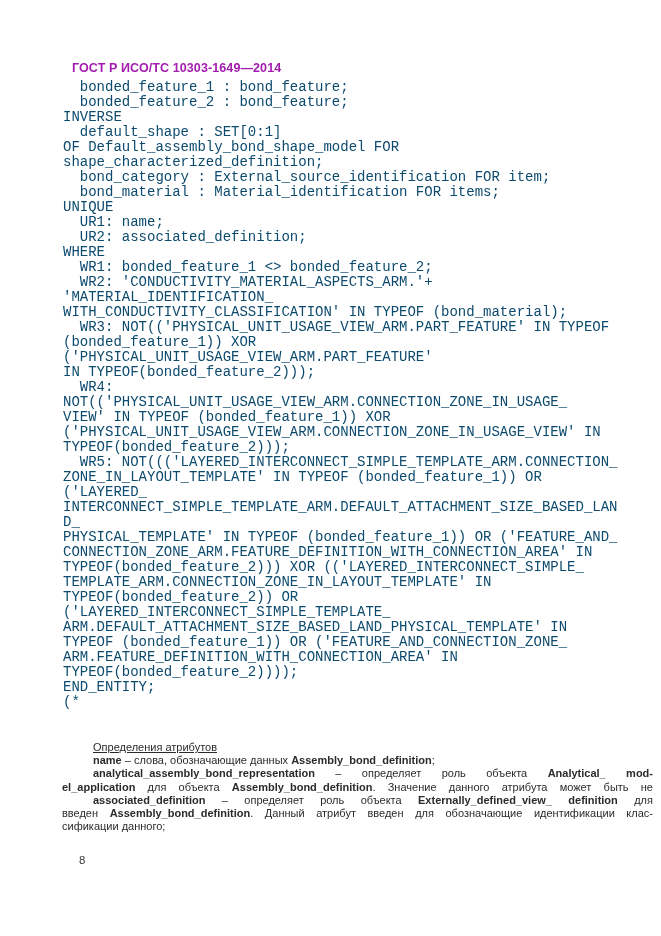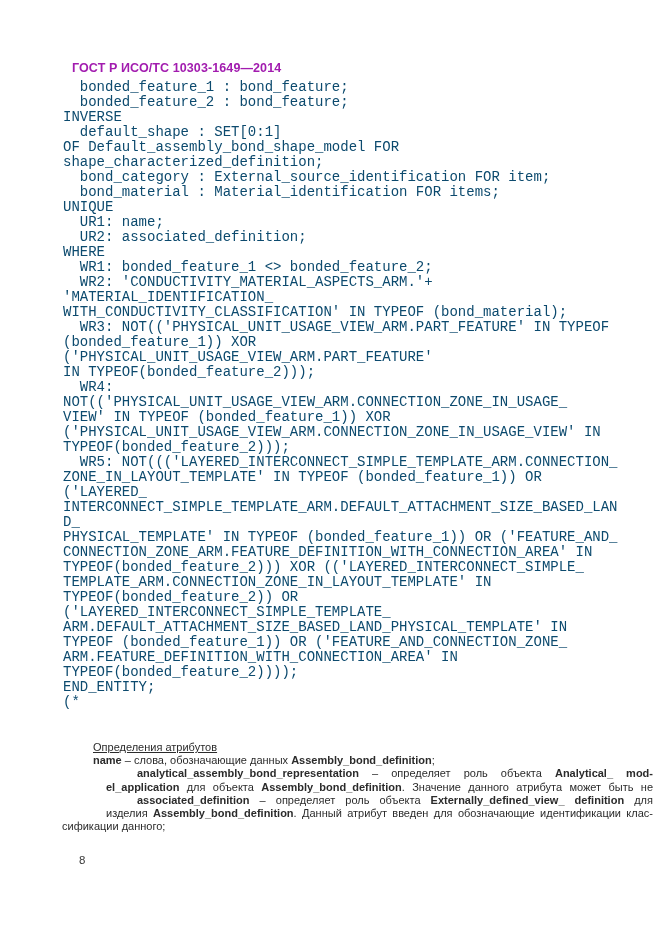--- a/index.html
+++ b/index.html
@@ -34,21 +34,21 @@
     position: absolute;
     left: 62px; top: 741px;
     width: 591px;
     font-family: "Liberation Sans", sans-serif;
     font-size: 11px;
     line-height: 13.2px;
     color: #2b2b2b;
   }
   .def-line { text-align: left; }
   .def-line.indent { text-indent: 31px; }
-  .def-line.stretch { text-align: justify; text-align-last: justify; margin-left: 44px; }
+  .def-line.stretch { text-align: justify; text-align-last: justify; }
   .def-line .b { font-weight: bold; }
   .def-line .u { text-decoration: underline; }
   .page-number {
     position: absolute;
     left: 79px; top: 854px;
     font-size: 11.5px;
     color: #3a3a3a;
   }
 </style>
 </head>
@@ -57,17 +57,17 @@
 <div class="doc-header">ГОСТ Р ИСО/ТС 10303-1649—2014</div>
 
 <div class="code-block"><div class="code-line">  bonded_feature_1 : bond_feature;</div><div class="code-line">  bonded_feature_2 : bond_feature;</div><div class="code-line">INVERSE</div><div class="code-line">  default_shape : SET[0:1]</div><div class="code-line">OF Default_assembly_bond_shape_model FOR</div><div class="code-line">shape_characterized_definition;</div><div class="code-line">  bond_category : External_source_identification FOR item;</div><div class="code-line">  bond_material : Material_identification FOR items;</div><div class="code-line">UNIQUE</div><div class="code-line">  UR1: name;</div><div class="code-line">  UR2: associated_definition;</div><div class="code-line">WHERE</div><div class="code-line">  WR1: bonded_feature_1 &lt;&gt; bonded_feature_2;</div><div class="code-line">  WR2: 'CONDUCTIVITY_MATERIAL_ASPECTS_ARM.'+</div><div class="code-line">'MATERIAL_IDENTIFICATION_</div><div class="code-line">WITH_CONDUCTIVITY_CLASSIFICATION' IN TYPEOF (bond_material);</div><div class="code-line">  WR3: NOT(('PHYSICAL_UNIT_USAGE_VIEW_ARM.PART_FEATURE' IN TYPEOF</div><div class="code-line">(bonded_feature_1)) XOR</div><div class="code-line">('PHYSICAL_UNIT_USAGE_VIEW_ARM.PART_FEATURE'</div><div class="code-line">IN TYPEOF(bonded_feature_2)));</div><div class="code-line">  WR4:</div><div class="code-line">NOT(('PHYSICAL_UNIT_USAGE_VIEW_ARM.CONNECTION_ZONE_IN_USAGE_</div><div class="code-line">VIEW' IN TYPEOF (bonded_feature_1)) XOR</div><div class="code-line">('PHYSICAL_UNIT_USAGE_VIEW_ARM.CONNECTION_ZONE_IN_USAGE_VIEW' IN</div><div class="code-line">TYPEOF(bonded_feature_2)));</div><div class="code-line">  WR5: NOT((('LAYERED_INTERCONNECT_SIMPLE_TEMPLATE_ARM.CONNECTION_</div><div class="code-line">ZONE_IN_LAYOUT_TEMPLATE' IN TYPEOF (bonded_feature_1)) OR</div><div class="code-line">('LAYERED_</div><div class="code-line">INTERCONNECT_SIMPLE_TEMPLATE_ARM.DEFAULT_ATTACHMENT_SIZE_BASED_LAN</div><div class="code-line">D_</div><div class="code-line">PHYSICAL_TEMPLATE' IN TYPEOF (bonded_feature_1)) OR ('FEATURE_AND_</div><div class="code-line">CONNECTION_ZONE_ARM.FEATURE_DEFINITION_WITH_CONNECTION_AREA' IN</div><div class="code-line">TYPEOF(bonded_feature_2))) XOR (('LAYERED_INTERCONNECT_SIMPLE_</div><div class="code-line">TEMPLATE_ARM.CONNECTION_ZONE_IN_LAYOUT_TEMPLATE' IN</div><div class="code-line">TYPEOF(bonded_feature_2)) OR</div><div class="code-line">('LAYERED_INTERCONNECT_SIMPLE_TEMPLATE_</div><div class="code-line">ARM.DEFAULT_ATTACHMENT_SIZE_BASED_LAND_PHYSICAL_TEMPLATE' IN</div><div class="code-line">TYPEOF (bonded_feature_1)) OR ('FEATURE_AND_CONNECTION_ZONE_</div><div class="code-line">ARM.FEATURE_DEFINITION_WITH_CONNECTION_AREA' IN</div><div class="code-line">TYPEOF(bonded_feature_2))));</div><div class="code-line">END_ENTITY;</div><div class="code-line">(*</div></div>
 
 <div class="defs-block">
     <div class="def-line indent"><span class="u">Определения атрибутов</span></div>
     <div class="def-line indent"><span class="b ">name</span><span class=""> – слова, обозначающие данных </span><span class="b ">Assembly_bond_definition</span><span class="">;</span></div>
     <div class="def-line indent stretch"><span class="b ">analytical_assembly_bond_representation</span><span class=""> – определяет роль объекта </span><span class="b ">Analytical_ mod-</span></div>
     <div class="def-line stretch"><span class="b ">el_application</span><span class=""> для объекта </span><span class="b ">Assembly_bond_definition</span><span class="">. Значение данного атрибута может быть не</span></div>
     <div class="def-line indent stretch"><span class="b ">associated_definition</span><span class=""> – определяет роль объекта </span><span class="b ">Externally_defined_view_</span><span class=""> </span><span class="b ">definition</span><span class=""> для</span></div>
-    <div class="def-line stretch"><span class="">изделия </span><span class="b ">Assembly_bond_definition</span><span class="">. Данный атрибут введен для обозначающие идентификации клас-</span></div>
+    <div class="def-line stretch"><span class="">введен </span><span class="b ">Assembly_bond_definition</span><span class="">. Данный атрибут введен для обозначающие идентификации клас-</span></div>
     <div class="def-line"><span class="">сификации данного;</span></div>
   </div>
 
 <div class="page-number">8</div>
 
 </body></html>

